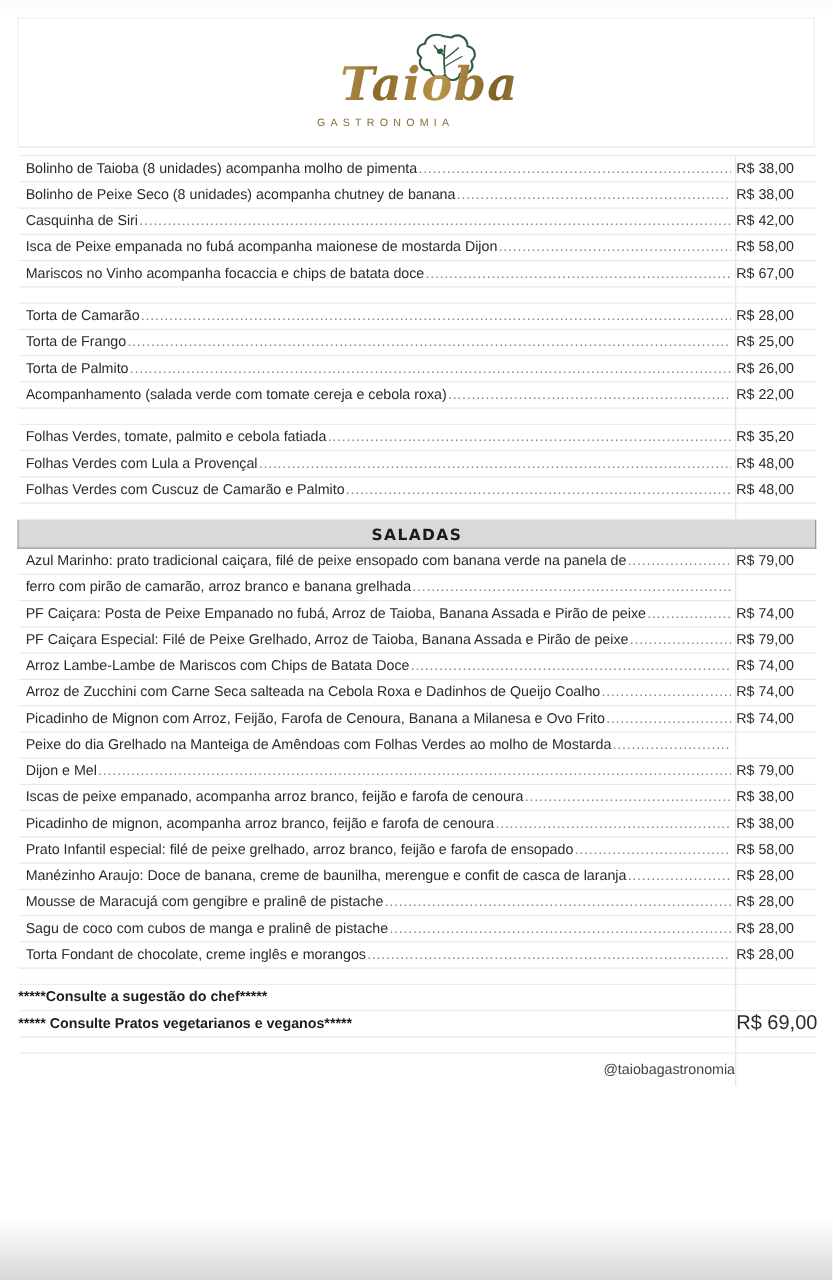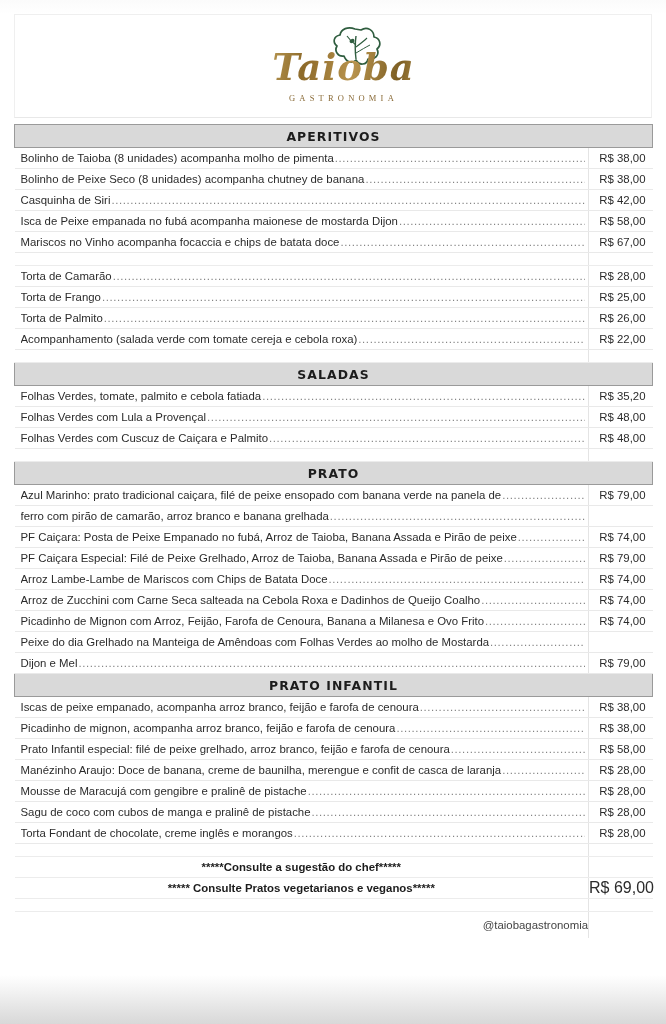--- a/index.html
+++ b/index.html
@@ -57,22 +57,22 @@
     background: linear-gradient(100deg,#c9a961 0%,#8d6a2a 28%,#b8934d 55%,#7d5f24 80%,#caa75f 100%);
     -webkit-background-clip: text;
     background-clip: text;
     -webkit-text-fill-color: transparent;
     line-height: 1;
   }
   .gastro-word {
     position: absolute;
     left: 0; top: 70px;
     width: 180px;
-    text-align: center;
-    font-family: Liberation Serif, serif;
+    text-align: left;
+    font-family: Liberation Sans, sans-serif;
     font-size: 8.5px;
     letter-spacing: 4.2px;
     color: #8a6b38;
   }
 
   
   .menu-table {
     position: absolute;
     left: 14px; top: 124px;
     width: 638px;
@@ -96,21 +96,21 @@
     border-bottom: 1px solid #e9e9e9;
   }
   tr.item-row td.name-cell {
     padding-left: 6px;
     padding-right: 3px;
     white-space: nowrap;
     overflow: hidden;
     border-right: 1px solid #e4e4e4;
   }
   tr.item-row td.price-cell {
-    text-align: right;
+    text-align: left;
     padding-right: 7px;
     white-space: nowrap;
   }
 
   
   .leader-line {
     display: flex;
     align-items: baseline;
     width: 100%;
     overflow: hidden;
@@ -148,21 +148,20 @@
   }
   tr.spacer-row td.name-cell { border-right: 1px solid #e4e4e4; }
 
   
   tr.note-row td {
     height: 21px;
     border-top: 1px solid #ececec;
     border-bottom: 1px solid #ececec;
   }
   tr.note-row td.name-cell {
-    text-align: center;
     font-size: 11.4px;
     font-weight: 700;
     color: #1c1c1c;
     border-right: 1px solid #e4e4e4;
   }
   tr.note-row td.price-cell {
     text-align: right;
     padding-right: 7px;
     font-size: 16px;
     white-space: nowrap;
@@ -199,23 +198,20 @@
       <div class="gastro-word">GASTRONOMIA</div>
     </div>
   </div>
 
   <table class="menu-table">
     <colgroup>
       <col class="col-name">
         <col class="col-price">
     </colgroup>
     <tbody id="menu-body">
-        <tr class="section-row">
-          <td colspan="2">APERITIVOS</td>
-        </tr>
         <tr class="item-row">
           <td class="name-cell">
             <div class="leader-line">
               <span class="leader-text">Bolinho de Taioba (8 unidades) acompanha molho de pimenta</span>
               <span class="leader-dots">........................................................................................................................................................................................................</span>
             </div>
           </td>
           <td class="price-cell">R$ 38,00</td>
         </tr>
         <tr class="item-row">
@@ -291,60 +287,57 @@
               <span class="leader-text">Acompanhamento (salada verde com tomate cereja e cebola roxa)</span>
               <span class="leader-dots">........................................................................................................................................................................................................</span>
             </div>
           </td>
           <td class="price-cell">R$ 22,00</td>
         </tr>
         <tr class="spacer-row">
           <td class="name-cell"></td>
           <td class="price-cell"></td>
         </tr>
+        <tr class="item-row">
+          <td class="name-cell">
+            <div class="leader-line">
+              <span class="leader-text">Folhas Verdes, tomate, palmito e cebola fatiada</span>
+              <span class="leader-dots">........................................................................................................................................................................................................</span>
+            </div>
+          </td>
+          <td class="price-cell">R$ 35,20</td>
+        </tr>
+        <tr class="item-row">
+          <td class="name-cell">
+            <div class="leader-line">
+              <span class="leader-text">Folhas Verdes com Lula a Provençal</span>
+              <span class="leader-dots">........................................................................................................................................................................................................</span>
+            </div>
+          </td>
+          <td class="price-cell">R$ 48,00</td>
+        </tr>
+        <tr class="item-row">
+          <td class="name-cell">
+            <div class="leader-line">
+              <span class="leader-text">Folhas Verdes com Cuscuz de Camarão e Palmito</span>
+              <span class="leader-dots">........................................................................................................................................................................................................</span>
+            </div>
+          </td>
+          <td class="price-cell">R$ 48,00</td>
+        </tr>
+        <tr class="spacer-row">
+          <td class="name-cell"></td>
+          <td class="price-cell"></td>
+        </tr>
         <tr class="section-row">
           <td colspan="2">SALADAS</td>
         </tr>
         <tr class="item-row">
           <td class="name-cell">
             <div class="leader-line">
-              <span class="leader-text">Folhas Verdes, tomate, palmito e cebola fatiada</span>
-              <span class="leader-dots">........................................................................................................................................................................................................</span>
-            </div>
-          </td>
-          <td class="price-cell">R$ 35,20</td>
-        </tr>
-        <tr class="item-row">
-          <td class="name-cell">
-            <div class="leader-line">
-              <span class="leader-text">Folhas Verdes com Lula a Provençal</span>
-              <span class="leader-dots">........................................................................................................................................................................................................</span>
-            </div>
-          </td>
-          <td class="price-cell">R$ 48,00</td>
-        </tr>
-        <tr class="item-row">
-          <td class="name-cell">
-            <div class="leader-line">
-              <span class="leader-text">Folhas Verdes com Cuscuz de Caiçara e Palmito</span>
-              <span class="leader-dots">........................................................................................................................................................................................................</span>
-            </div>
-          </td>
-          <td class="price-cell">R$ 48,00</td>
-        </tr>
-        <tr class="spacer-row">
-          <td class="name-cell"></td>
-          <td class="price-cell"></td>
-        </tr>
-        <tr class="section-row">
-          <td colspan="2">PRATO</td>
-        </tr>
-        <tr class="item-row">
-          <td class="name-cell">
-            <div class="leader-line">
               <span class="leader-text">Azul Marinho: prato tradicional caiçara, filé de peixe ensopado com banana verde na panela de</span>
               <span class="leader-dots">........................................................................................................................................................................................................</span>
             </div>
           </td>
           <td class="price-cell">R$ 79,00</td>
         </tr>
         <tr class="item-row">
           <td class="name-cell">
             <div class="leader-line">
               <span class="leader-text">ferro com pirão de camarão, arroz branco e banana grelhada</span>
@@ -409,23 +402,20 @@
         </tr>
         <tr class="item-row">
           <td class="name-cell">
             <div class="leader-line">
               <span class="leader-text">Dijon e Mel</span>
               <span class="leader-dots">........................................................................................................................................................................................................</span>
             </div>
           </td>
           <td class="price-cell">R$ 79,00</td>
         </tr>
-        <tr class="section-row">
-          <td colspan="2">PRATO INFANTIL</td>
-        </tr>
         <tr class="item-row">
           <td class="name-cell">
             <div class="leader-line">
               <span class="leader-text">Iscas de peixe empanado, acompanha arroz branco, feijão e farofa de cenoura</span>
               <span class="leader-dots">........................................................................................................................................................................................................</span>
             </div>
           </td>
           <td class="price-cell">R$ 38,00</td>
         </tr>
         <tr class="item-row">
@@ -433,21 +423,21 @@
             <div class="leader-line">
               <span class="leader-text">Picadinho de mignon, acompanha arroz branco, feijão e farofa de cenoura</span>
               <span class="leader-dots">........................................................................................................................................................................................................</span>
             </div>
           </td>
           <td class="price-cell">R$ 38,00</td>
         </tr>
         <tr class="item-row">
           <td class="name-cell">
             <div class="leader-line">
-              <span class="leader-text">Prato Infantil especial: filé de peixe grelhado, arroz branco, feijão e farofa de cenoura</span>
+              <span class="leader-text">Prato Infantil especial: filé de peixe grelhado, arroz branco, feijão e farofa de ensopado</span>
               <span class="leader-dots">........................................................................................................................................................................................................</span>
             </div>
           </td>
           <td class="price-cell">R$ 58,00</td>
         </tr>
         <tr class="item-row">
           <td class="name-cell">
             <div class="leader-line">
               <span class="leader-text">Manézinho Araujo: Doce de banana, creme de baunilha, merengue e confit de casca de laranja</span>
               <span class="leader-dots">........................................................................................................................................................................................................</span>

